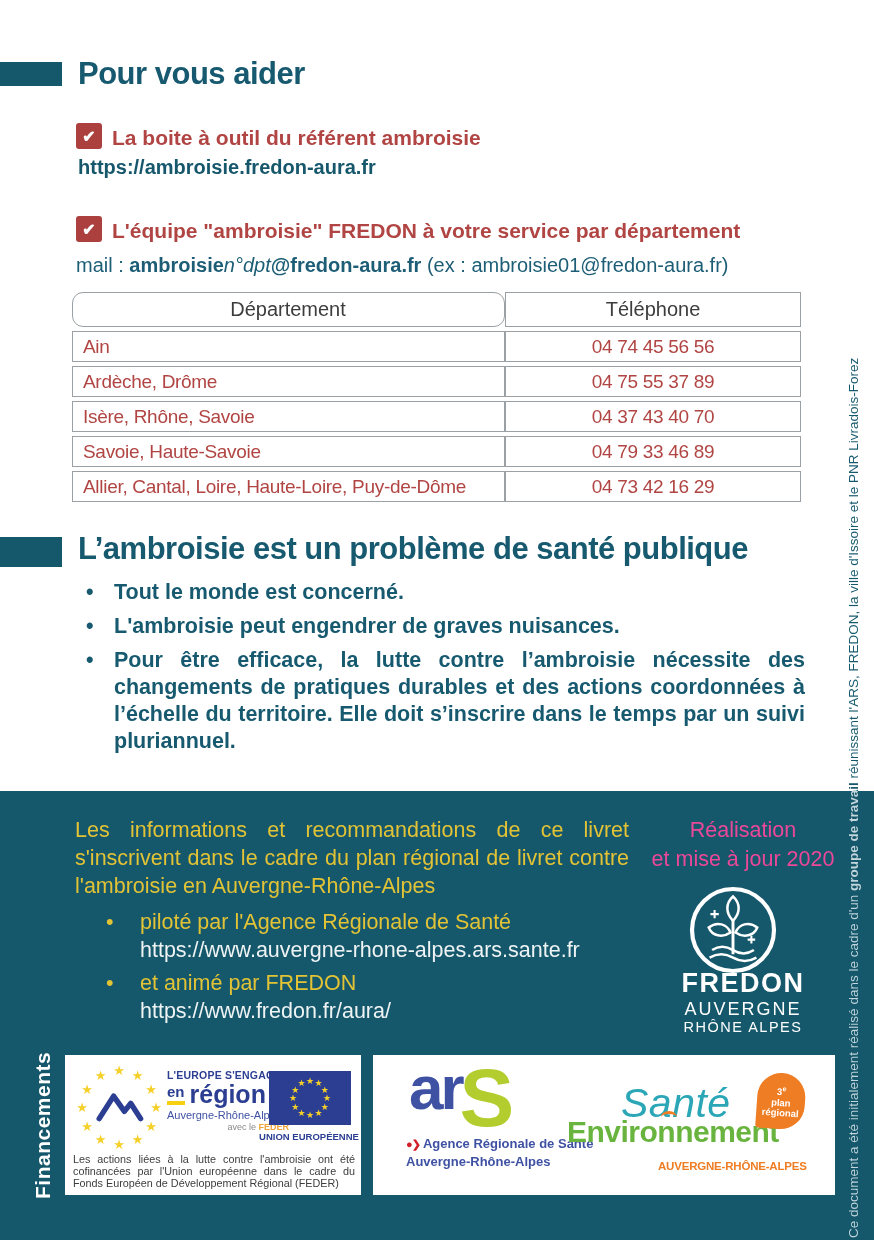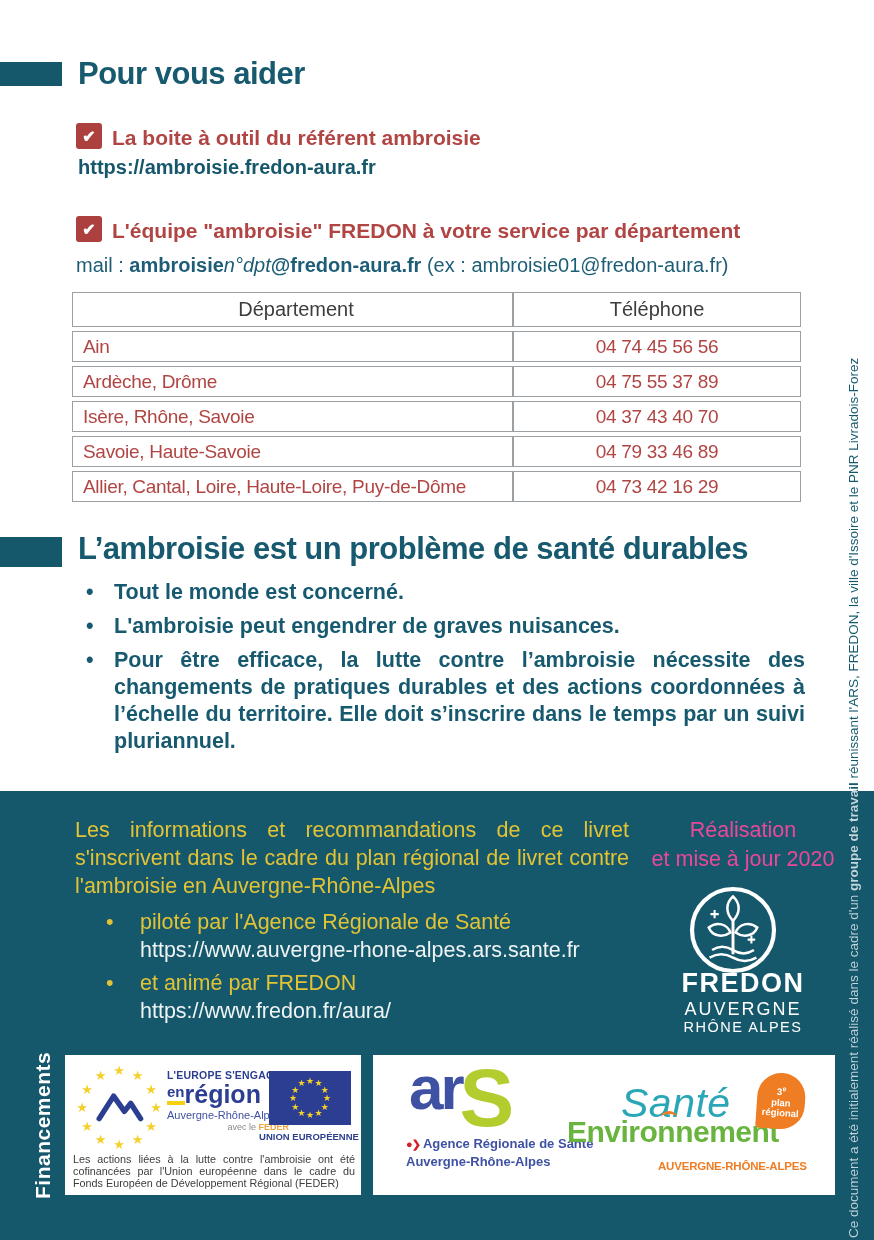--- a/index.html
+++ b/index.html
@@ -62,21 +62,21 @@
   }
   
   .logo-box{position:absolute;top:1055px;height:140px;background:#fff;}
   .box-eu{left:65px;width:296px;}
   .box-ars{left:373px;width:462px;}
   .star{position:absolute;color:#f5d028;transform:translate(-50%,-50%);line-height:1;}
   .eu-stars{position:absolute;left:8px;top:6px;width:92px;height:92px;}
   .eu-mountain{position:absolute;left:19px;top:25px;}
   .eu-col{position:absolute;left:102px;top:14px;width:122px;color:#2b3e92;}
   .eu-engage{font-size:10.5px;font-weight:bold;letter-spacing:.2px;white-space:nowrap;}
-  .eu-region-line{display:flex;align-items:flex-end;margin-top:3px;}
+  .eu-region-line{display:flex;align-items:flex-end;gap:5px;margin-top:3px;}
   .eu-en{font-size:15px;font-weight:bold;border-bottom:4px solid #f8d012;line-height:1;padding-bottom:2px;}
   .eu-region{font-size:25px;font-weight:bold;line-height:.85;}
   .eu-area{font-size:11px;color:#3f51a3;margin-top:4px;white-space:nowrap;}
   .eu-feder{font-size:9px;color:#8a8a8a;text-align:right;margin-top:1px;}
   .eu-feder b{color:#f0a43c;}
   .eu-flag{position:absolute;left:204px;top:16px;width:82px;height:54px;background:#2b3e92;}
   .eu-flag-caption{position:absolute;left:194px;top:76px;width:100px;text-align:center;font-size:9.5px;font-weight:bold;color:#2b3e92;white-space:nowrap;}
   .eu-caption{position:absolute;left:8px;top:99px;width:282px;font-size:10.8px;line-height:11.8px;color:#3d3d3d;text-align:justify;}
   
   .ars-logo{position:absolute;left:36px;top:2px;display:flex;align-items:flex-start;font-weight:bold;line-height:1;}
@@ -110,21 +110,21 @@
   <div class="checkbox cb2">
     <span>✔</span>
   </div>
   <div class="check-label cl2">L'équipe "ambroisie" FREDON à votre service par département</div>
 
   <div class="mail-line"><span>mail : </span><span class="b">ambroisie</span><span class="i">n°dpt</span><span class="b">@fredon-aura.fr</span><span> (ex : ambroisie01@fredon-aura.fr)</span></div>
 
   <table class="phone-table">
     <thead>
       <tr>
-        <th class="dept" style="text-align:center;padding-left:8px;">Département</th>
+        <th class="dept" style="text-align:center;padding-left:0;border-radius:11px;">Département</th>
         <th class="tel">Téléphone</th>
       </tr>
     </thead>
     <tbody>
 
         <tr>
           <td class="dept">Ain</td>
           <td class="tel">04 74 45 56 56</td>
         </tr>
 
@@ -144,21 +144,21 @@
         </tr>
 
         <tr>
           <td class="dept">Allier, Cantal, Loire, Haute-Loire, Puy-de-Dôme</td>
           <td class="tel">04 73 42 16 29</td>
         </tr>
       </tbody>
   </table>
 
   <div class="accent accent2"></div>
-  <div class="h-title h2">L’ambroisie est un problème de santé durables</div>
+  <div class="h-title h2">L’ambroisie est un problème de santé publique</div>
   <ul class="main-bullets">
 
       <li>Tout le monde est concerné.</li>
 
       <li>L'ambroisie peut engendrer de graves nuisances.</li>
 
       <li>Pour être efficace, la lutte contre l’ambroisie nécessite des changements de pratiques durables et des actions coordonnées à l’échelle du territoire. Elle doit s’inscrire dans le temps par un suivi pluriannuel.</li>
     </ul>
 
   <div class="footer-bg"></div>

